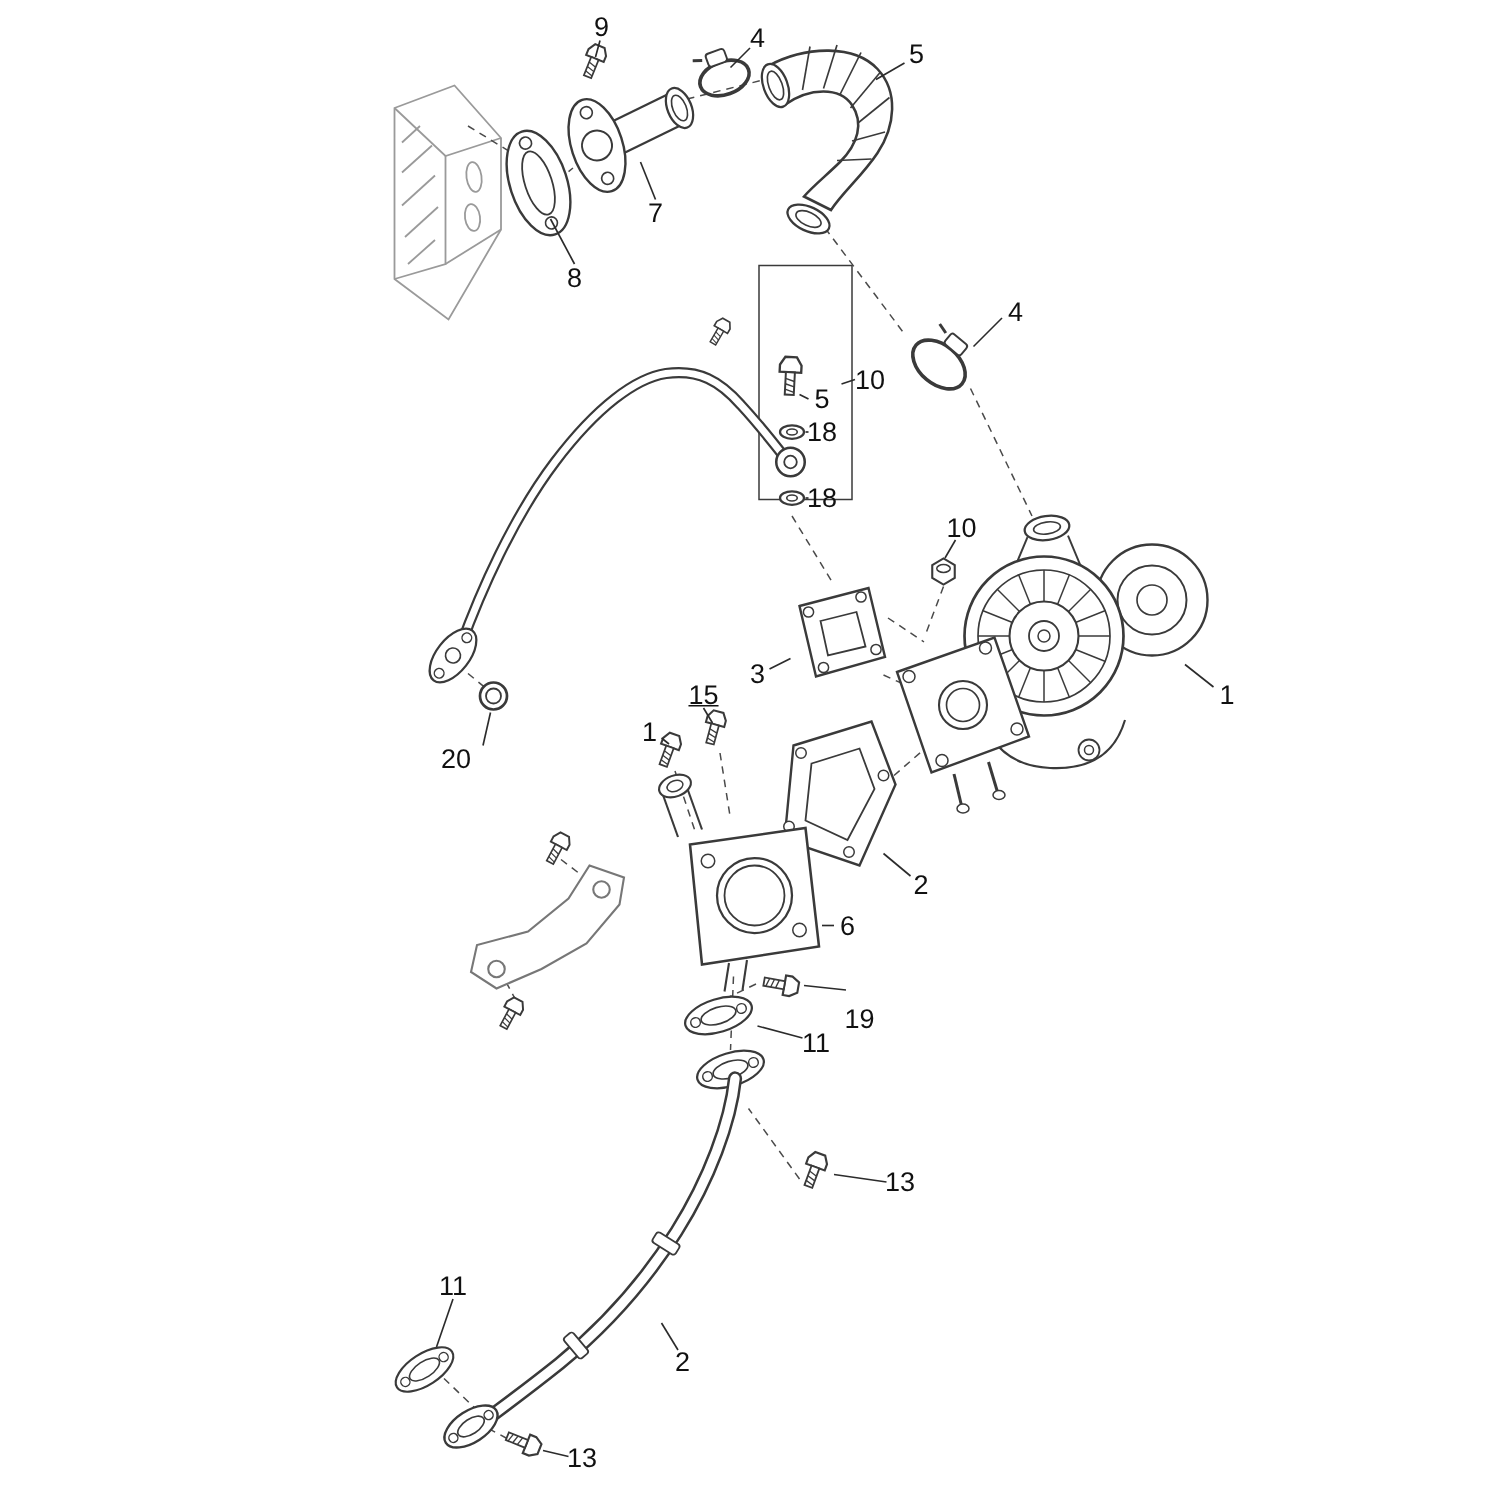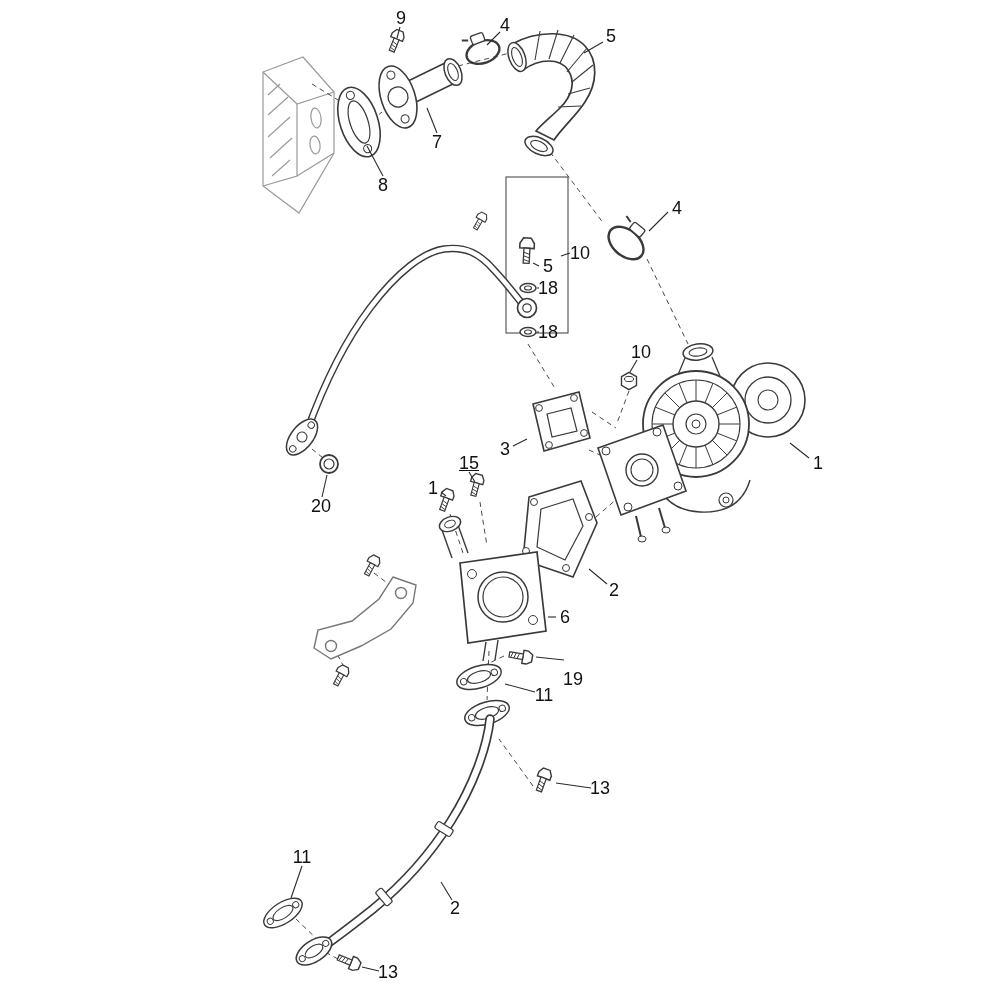--- a/index.html
+++ b/index.html
@@ -314,21 +314,21 @@
       <div class="callout" style="left: 677px; top: 208px;">4</div>
       <div class="callout" style="left: 580px; top: 253px;">10</div>
       <div class="callout" style="left: 548px; top: 266px;">5</div>
       <div class="callout" style="left: 548px; top: 288px;">18</div>
       <div class="callout" style="left: 548px; top: 332px;">18</div>
       <div class="callout" style="left: 641px; top: 352px;">10</div>
       <div class="callout" style="left: 505px; top: 449px;">3</div>
       <div class="callout" style="left: 818px; top: 463px;">1</div>
       <div class="callout" style="left: 469px; top: 463px; text-decoration: underline;">15</div>
       <div class="callout" style="left: 433px; top: 488px;">1</div>
-      <div class="callout" style="left: 321px; top: 506px;">20</div>
+      <div class="callout" style="left: 304px; top: 506px;">20</div>
       <div class="callout" style="left: 614px; top: 590px;">2</div>
       <div class="callout" style="left: 565px; top: 617px;">6</div>
       <div class="callout" style="left: 573px; top: 660px; margin-top: 19px;">19</div>
       <div class="callout" style="left: 544px; top: 695px;">11</div>
       <div class="callout" style="left: 600px; top: 788px;">13</div>
       <div class="callout" style="left: 302px; top: 857px;">11</div>
       <div class="callout" style="left: 455px; top: 908px;">2</div>
       <div class="callout" style="left: 388px; top: 972px;">13</div>
     </div>
 </div>

